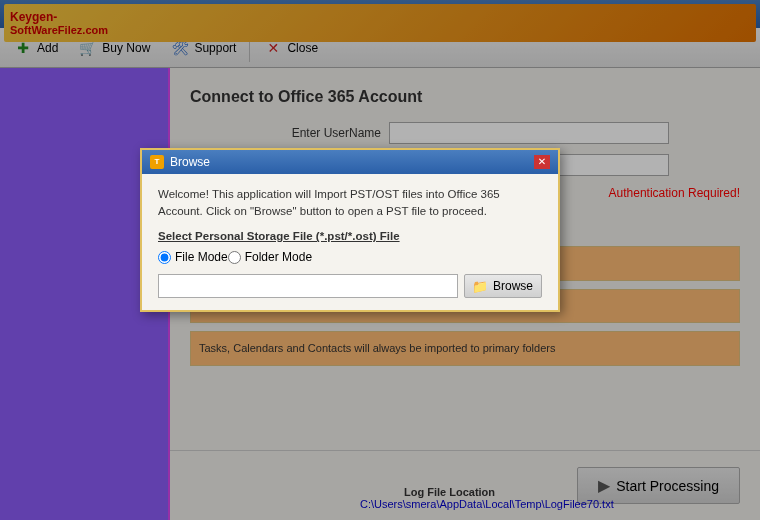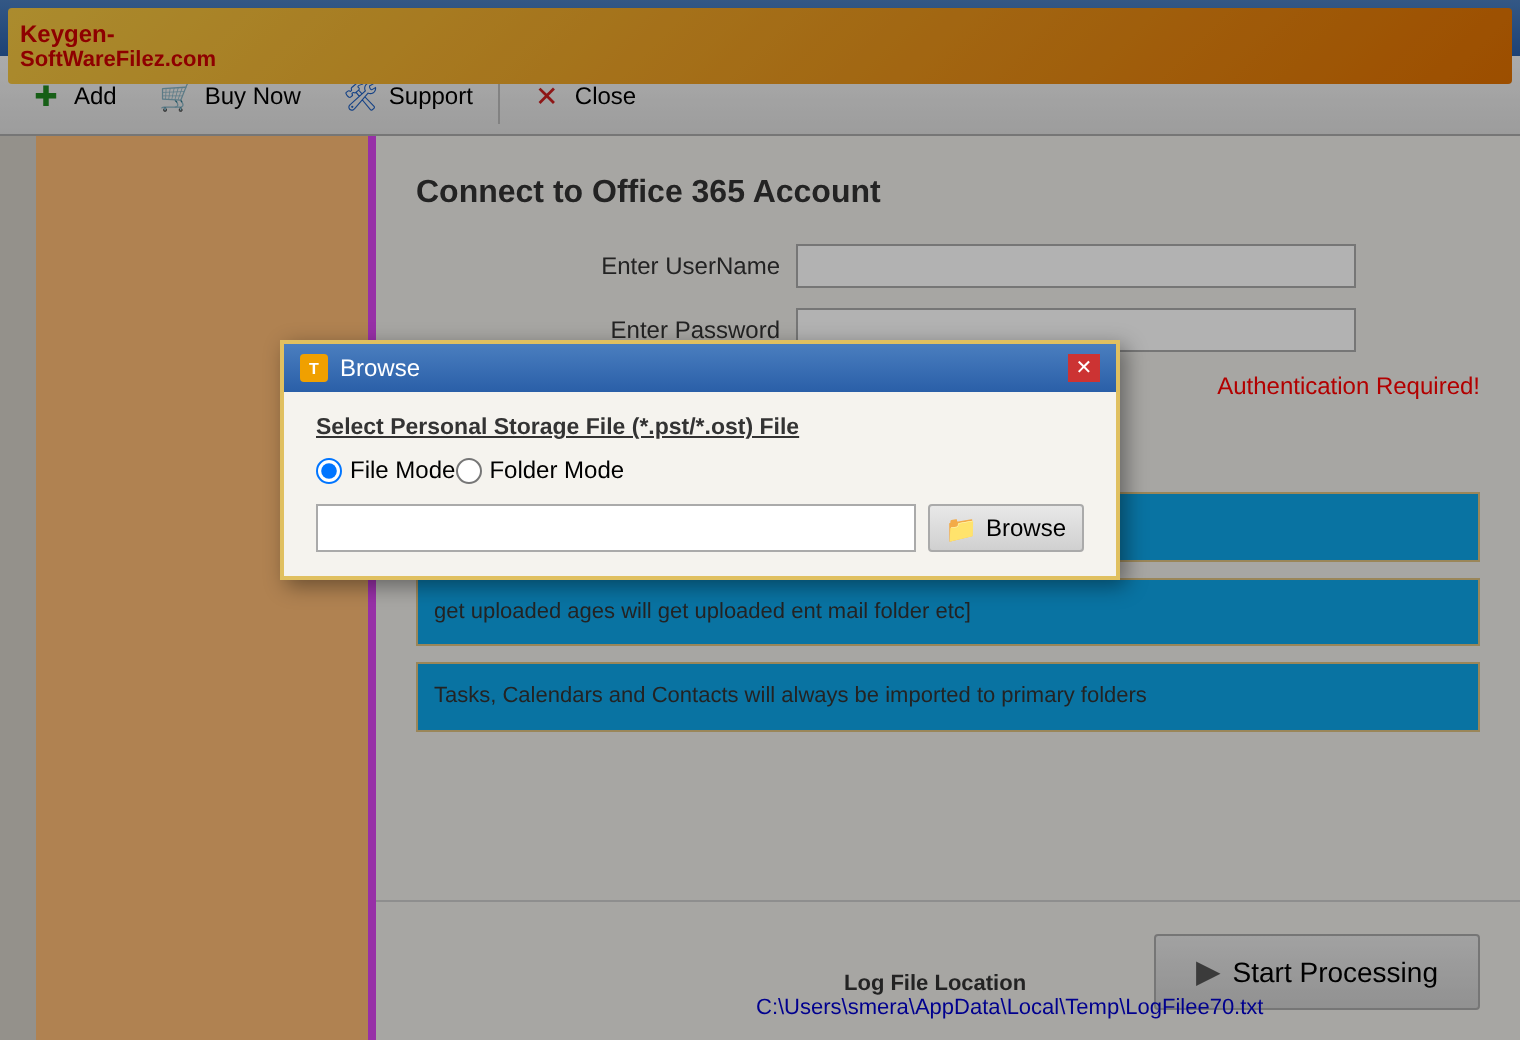--- a/index.html
+++ b/index.html
@@ -89,24 +89,23 @@
 
     
     .main-area {
       display: flex;
       height: calc(520px - 68px);
     }
 
     
     .sidebar {
       width: 170px;
-      background: #fdba74;
-      border-right: 4px solid #d946ef;
+      background: #8b5cf6;
+      border-right: 2px solid #d946ef;
       padding: 4px;
-      margin-left: 18px;
     }
 
     
     .right-content {
       flex: 1;
       background: #f0eeea;
       padding: 20px;
       position: relative;
     }
 
@@ -150,21 +149,21 @@
       background: linear-gradient(to bottom, #e8e8e8, #d0d0d0);
       border: 1px solid #aaa;
       padding: 4px 10px;
       font-size: 12px;
       cursor: pointer;
       border-radius: 2px;
       margin-bottom: 12px;
     }
 
     .info-box {
-      background: #0ea5e9;
+      background: #fdba74;
       border: 1px solid #ddc080;
       padding: 8px;
       font-size: 11px;
       color: #333;
       margin-bottom: 8px;
       line-height: 1.5;
     }
 
     
     .bottom-bar {
@@ -407,20 +406,21 @@
       <div class="modal-title-left">
         <div class="modal-title-icon">
           <span>T</span>
         </div>
         <span>Browse</span>
       </div>
       <button class="modal-close-btn">✕</button>
     </div>
 
     <div class="modal-body">
+      <p class="modal-welcome">Welcome! This application will Import PST/OST files into Office 365 Account. Click on "Browse" button to open a PST file to proceed.</p>
 
       <div class="modal-select-label">Select Personal Storage File (*.pst/*.ost) File</div>
 
       <div class="radio-group">
         <label class="radio-option">
           <input type="radio" name="mode" checked="" style="">
           <span>File Mode</span>
         </label>
         <label class="radio-option">
           <input type="radio" name="mode" style="">

